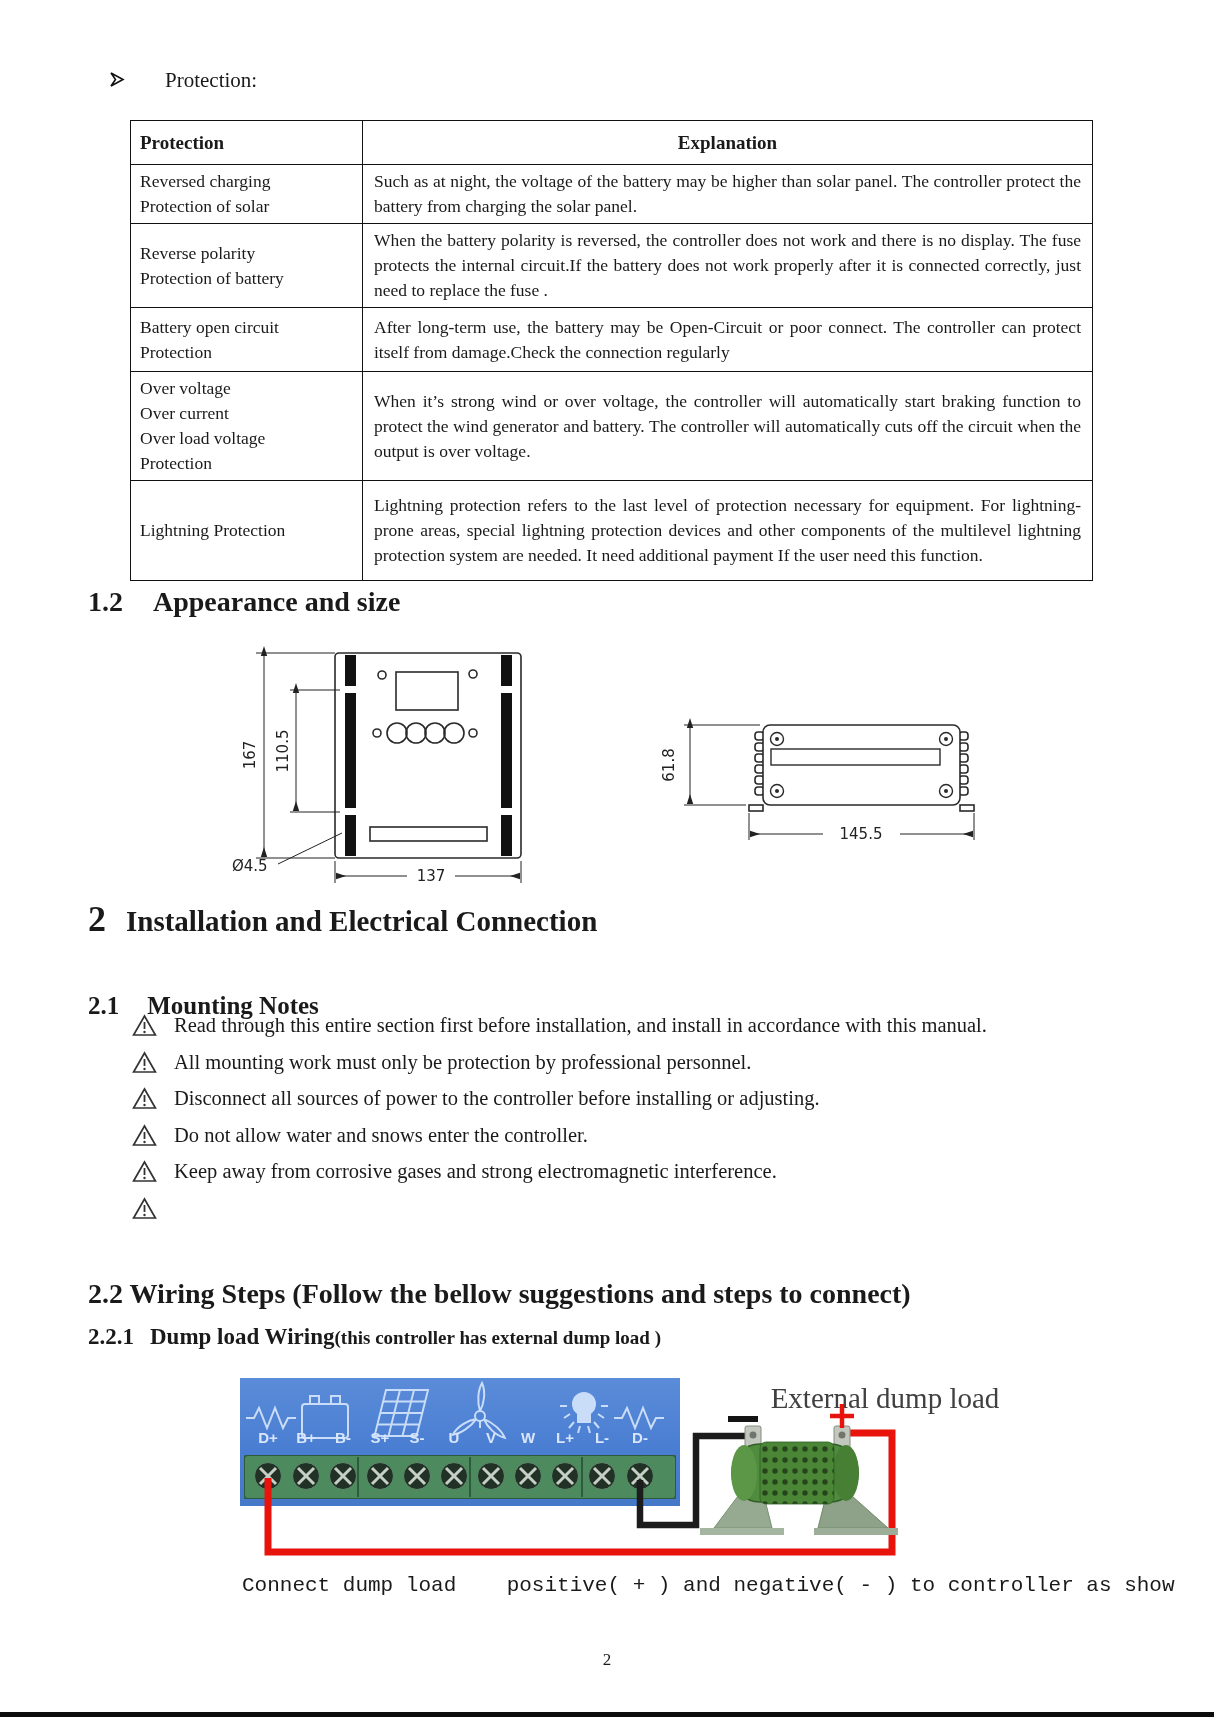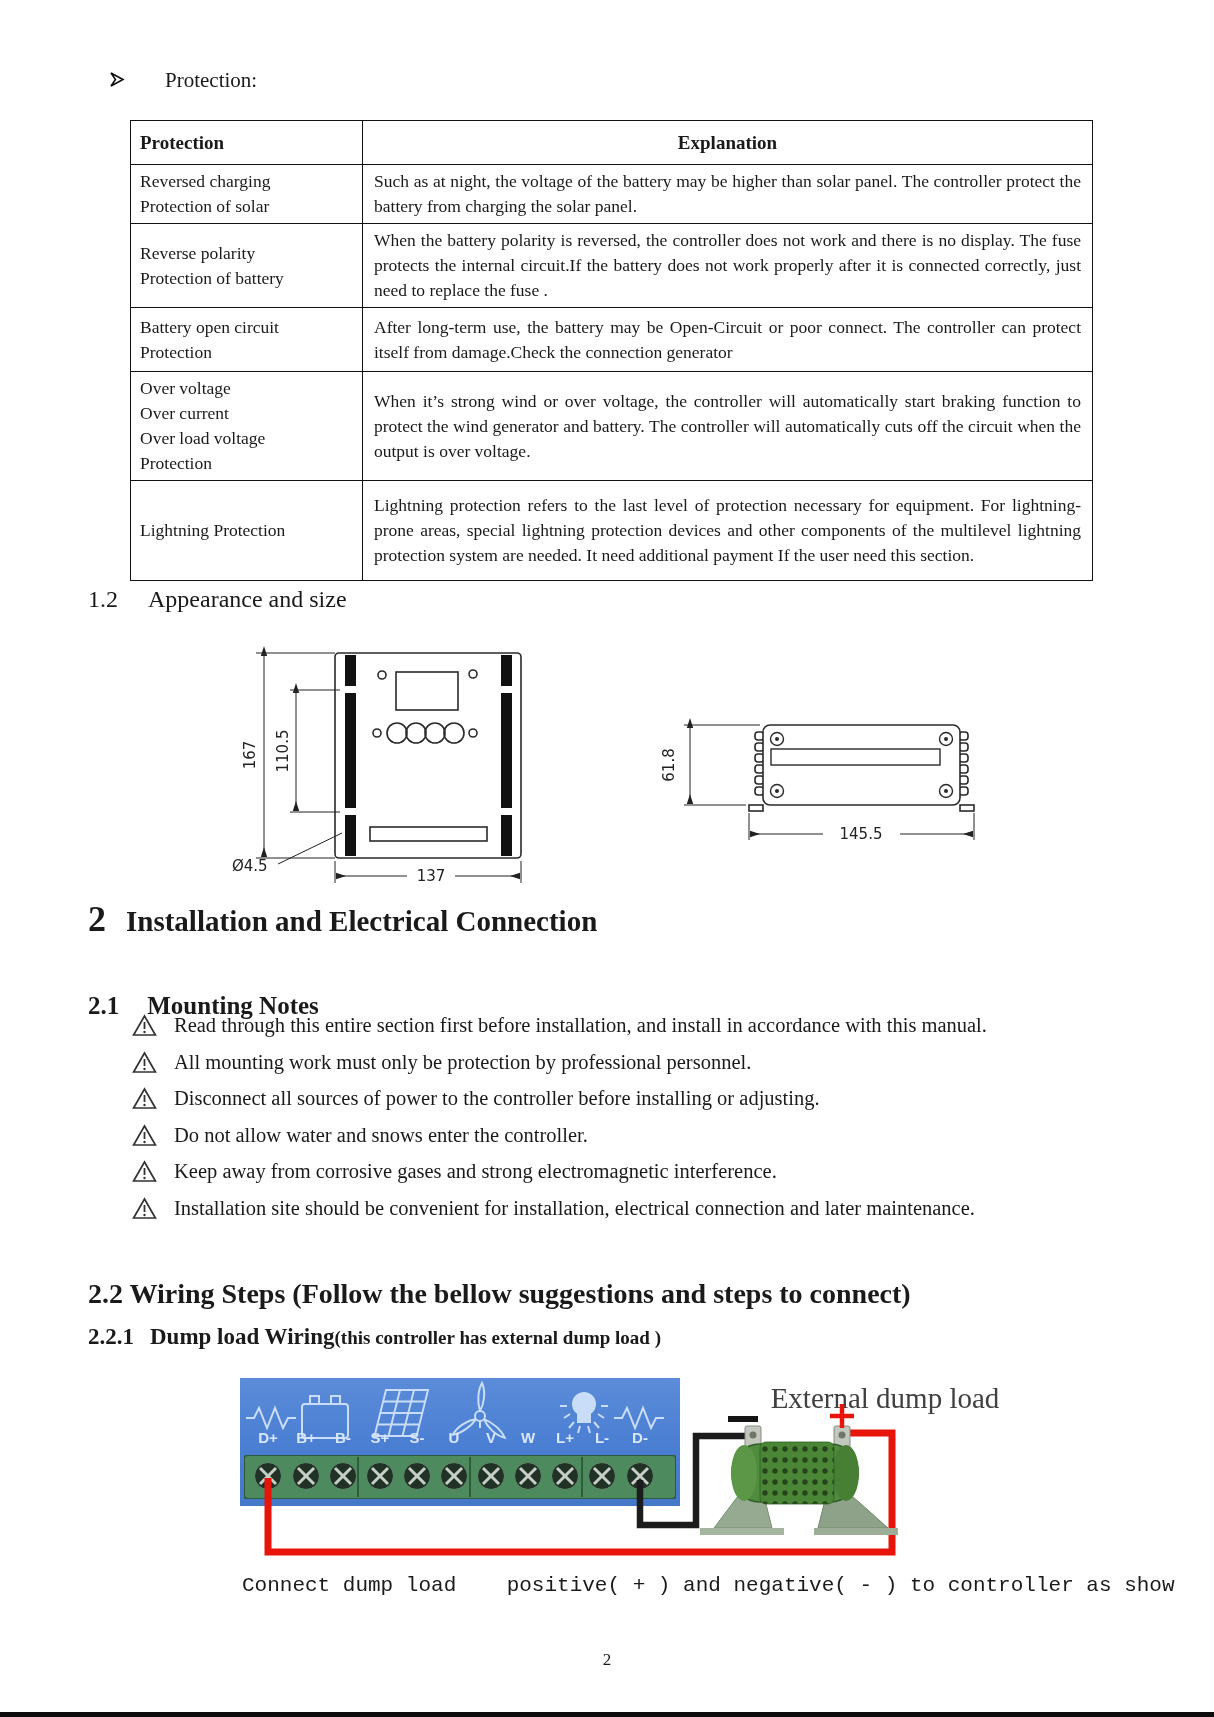--- a/index.html
+++ b/index.html
@@ -10,21 +10,21 @@
   .bullet-line .arrow{margin-right:40px;display:inline-block;}
   
   .prot-table{position:absolute;left:130px;top:120px;width:963px;border-collapse:collapse;
               font-size:17.5px;line-height:25px;}
   .prot-table td,.prot-table th{border:1.6px solid #111;vertical-align:middle;font-family:Liberation Serif, serif;}
   .prot-table th{font-size:19px;font-weight:bold;text-align:center;height:35px;}
   .prot-table .c1{width:218px;padding:4px 4px 4px 9px;white-space:pre-line;text-align:left;}
   .prot-table .c2{padding:4px 11px;text-align:justify;}
   .r1{height:53px}.r2{height:83px}.r3{height:64px}.r4{height:100px}.r5{height:100px}
   
-  .h12{position:absolute;left:88px;top:586px;font-weight:normal;font-size:24px;}
+  .h12{position:absolute;left:88px;top:586px;font-weight:bold;font-size:28px;}
   .h12 .num{margin-right:30px;}
   .h2{position:absolute;left:88px;top:898px;font-weight:bold;}
   .h2 .num{font-size:36px;margin-right:20px;}
   .h2 .ttl{font-size:29px;}
   .h21{position:absolute;left:88px;top:992px;font-weight:bold;font-size:25px;}
   .h21 .num{margin-right:28px;}
   .h22{position:absolute;left:88px;top:1278px;font-weight:bold;font-size:28px;}
   .h221{position:absolute;left:88px;top:1324px;font-weight:bold;font-size:23px;}
   .h221 .num{margin-right:16px;}
   .h221 .paren{font-size:19px;}
@@ -78,32 +78,32 @@
       <td class="c2">Such as at night, the voltage of the battery may be higher than solar panel. The controller protect the battery from charging the solar panel.</td>
     </tr>
     <tr class="r2">
       <td class="c1">Reverse polarity
 Protection of battery</td>
       <td class="c2">When the battery polarity is reversed, the controller does not work and there is no display. The fuse protects the internal circuit.If the battery does not work properly after it is connected correctly, just need to replace the fuse .</td>
     </tr>
     <tr class="r3">
       <td class="c1">Battery open circuit
 Protection</td>
-      <td class="c2">After long-term use, the battery may be Open-Circuit or poor connect. The controller can protect itself from damage.Check the connection generator</td>
+      <td class="c2">After long-term use, the battery may be Open-Circuit or poor connect. The controller can protect itself from damage.Check the connection regularly</td>
     </tr>
     <tr class="r4">
       <td class="c1">Over voltage
 Over current
 Over load voltage
 Protection</td>
       <td class="c2">When it’s strong wind or over voltage, the controller will automatically start braking function to protect the wind generator and battery. The controller will automatically cuts off the circuit when the output is over voltage.</td>
     </tr>
     <tr class="r5">
       <td class="c1">Lightning Protection</td>
-      <td class="c2">Lightning protection refers to the last level of protection necessary for equipment. For lightning-prone areas, special lightning protection devices and other components of the multilevel lightning protection system are needed. It need additional payment If the user need this section.</td>
+      <td class="c2">Lightning protection refers to the last level of protection necessary for equipment. For lightning-prone areas, special lightning protection devices and other components of the multilevel lightning protection system are needed. It need additional payment If the user need this function.</td>
     </tr>
   </tbody>
     </table>
 
   <div class="h12">
     <span class="num">1.2</span><span>Appearance and size</span>
   </div>
 
   <svg class="draw" style="left:200px;top:645px;" width="360" height="250" viewBox="0 0 360 250">
     <defs>
@@ -249,21 +249,20 @@
             <circle cx="12.5" cy="18" r="1.2" fill="#333"></circle>
           </svg></span>
       <span>Keep away from corrosive gases and strong electromagnetic interference.</span>
     </div>
     <div class="note">
       <span class="wicon"><svg width="25" height="23" viewBox="0 0 25 23">
             <path d="M12.5,2 L23.4,21 L1.6,21 Z" fill="none" stroke="#333" stroke-width="1.7"></path>
             <line x1="12.5" y1="8" x2="12.5" y2="15" stroke="#333" stroke-width="1.8"></line>
             <circle cx="12.5" cy="18" r="1.2" fill="#333"></circle>
           </svg></span>
-      <span>Installation site should be convenient for installation, electrical connection and later maintenance.</span>
     </div>
   </div>
 
   <div class="h22">2.2 Wiring Steps (Follow the bellow suggestions and steps to connect)</div>
   <div class="h221">
     <span class="num">2.2.1</span><span>Dump load Wiring</span><span class="paren">(this controller has external dump load )</span>
   </div>
 
   <div class="figure">
     <div class="panel">

